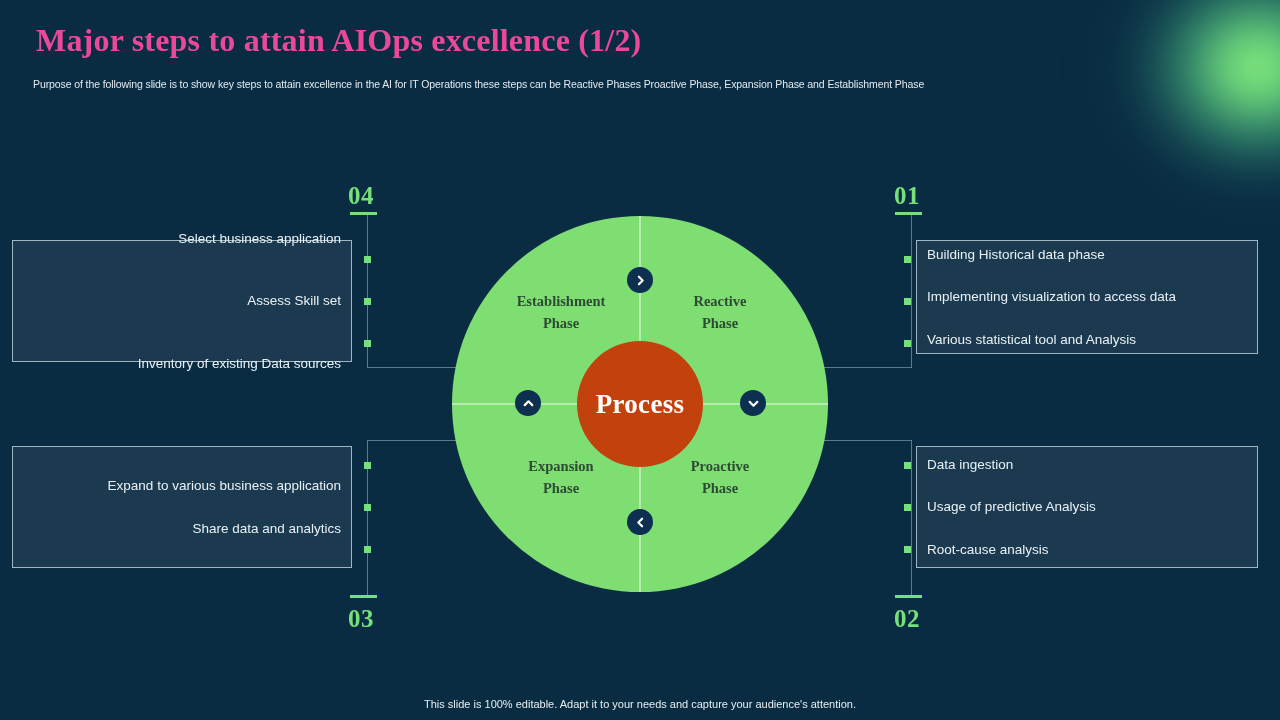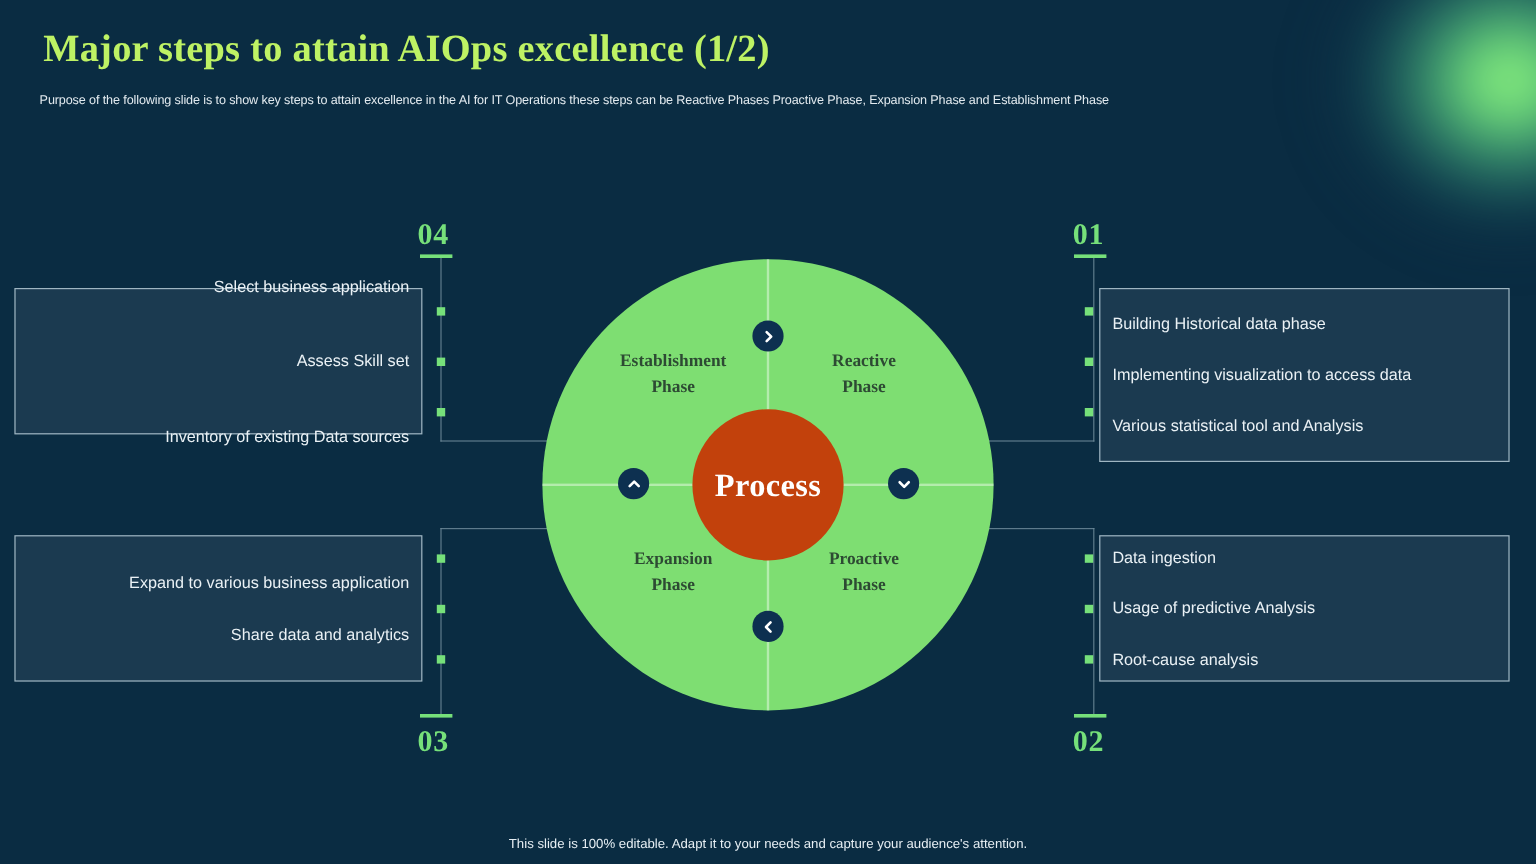--- a/index.html
+++ b/index.html
@@ -39,21 +39,21 @@
     left: 0; top: 0;
     width: 1280px;
   }
   #page-title {
     position: absolute;
     left: 36px;
     top: 22px;
     font-family: "Liberation Serif", serif;
     font-size: 32px;
     font-weight: 700;
-    color: #bef264;
+    color: #ec4899;
     letter-spacing: 0.2px;
     white-space: nowrap;
   }
   #page-subtitle {
     position: absolute;
     left: 33px;
     top: 78px;
     font-size: 10.5px;
     color: #e2eaef;
     letter-spacing: -0.1px;
@@ -179,21 +179,21 @@
 
   .bullet {
     position: absolute;
     width: 7px; height: 7px;
     background: #76e07a;
   }
 
   
   #panel-04 { left: 12px;  top: 240px; width: 340px; height: 122px; gap: 20px; }
   #panel-03 { left: 12px;  top: 446px; width: 340px; height: 122px; }
-  #panel-01 { left: 916px; top: 240px; width: 342px; height: 145px; }
+  #panel-01 { left: 916px; top: 240px; width: 342px; height: 114px; }
   #panel-02 { left: 916px; top: 446px; width: 342px; height: 122px; }
 
   .panel .row + .row { margin-top: 29px; }
 
   
   #footer-note {
     position: absolute;
     left: 0;
     top: 698px;
     width: 1280px;

